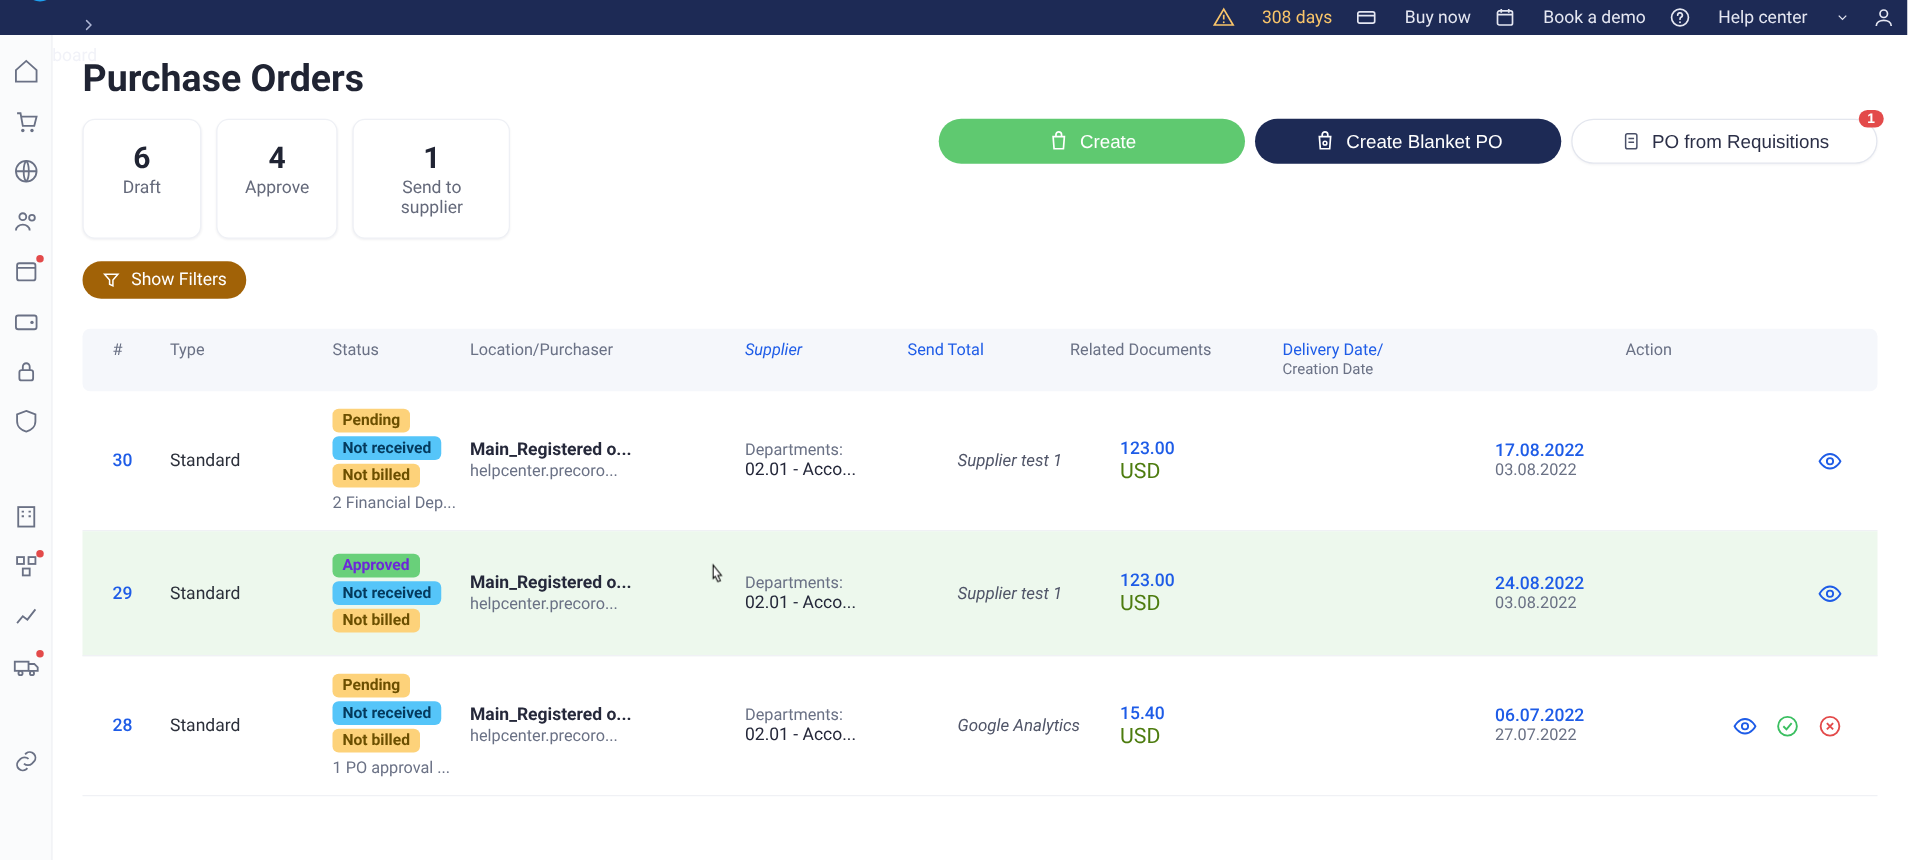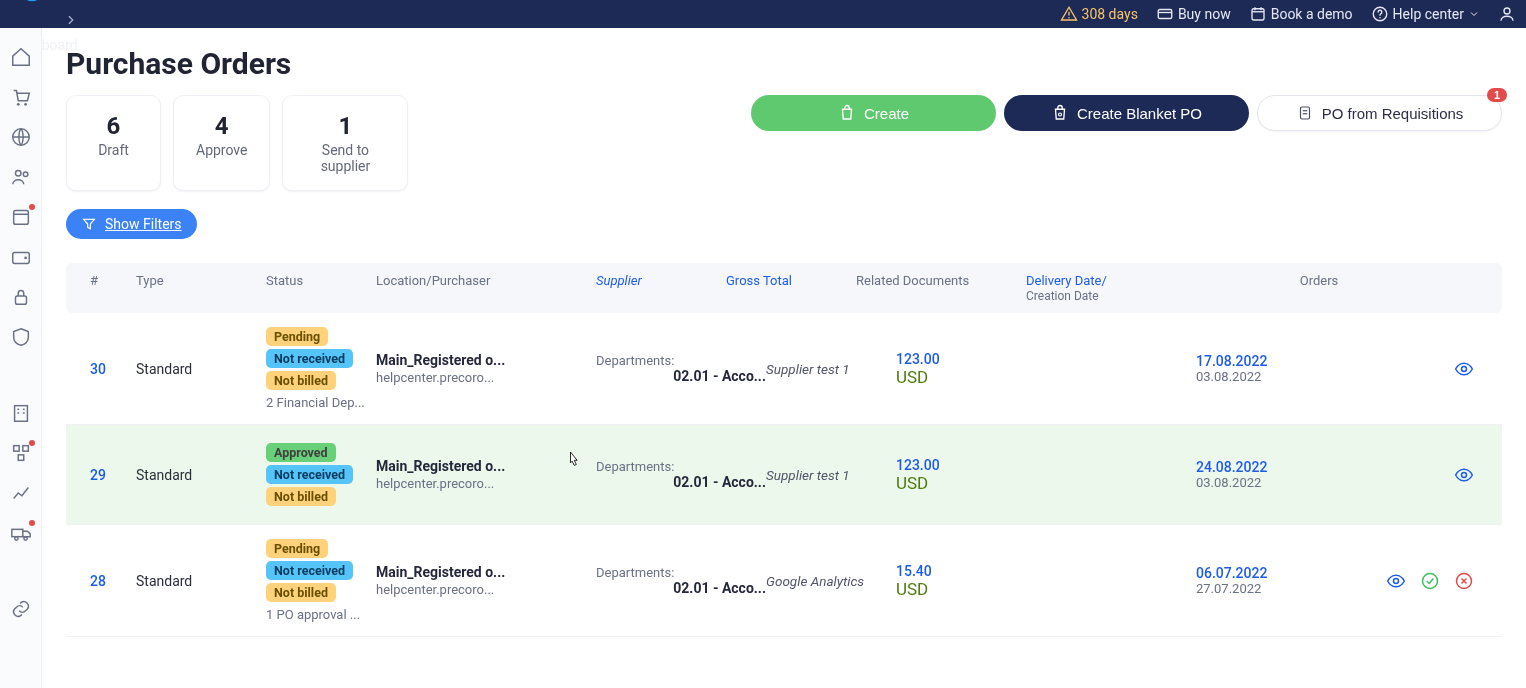--- a/index.html
+++ b/index.html
@@ -25,21 +25,21 @@
     display: flex; align-items: flex-end; gap: 10px; flex-direction: column;
   }
   .top-header .logo {
     width: 28px; height: 28px; border-radius: 50%;
     display: flex; align-items: center; justify-content: center;
     margin-right: 32px;
   }
   .top-header .bread-chevron { width: 14px; height: 14px; color: #aeb6d4; }
   .top-header .bread-text { font-size: 14px; color: #f1f2f8; }
   .top-header .right { margin-left: auto; display: flex; align-items: center; gap: 18px; }
-  .header-link { display: flex; align-items: center; gap: 4px; color: #e5e7f2; font-size: 14px; cursor: pointer; }
+  .header-link { display: flex; align-items: center; gap: 22px; color: #e5e7f2; font-size: 14px; cursor: pointer; }
   .header-link.warning { color: #f9c56a; }
   .icon-sm { width: 18px; height: 18px; flex-shrink: 0; }
 
   
   .sidebar {
     position: fixed;
     top: 28px;
     left: 0;
     width: 42px;
     bottom: 0;
@@ -99,26 +99,25 @@
     position: relative;
   }
   .badge-count {
     position: absolute; right: -6px; top: -8px;
     background: #e34a4a; color: #fff; font-size: 11px; font-weight: 600;
     border-radius: 10px; padding: 1px 7px;
   }
   .show-filters {
     margin-top: 18px;
     display: inline-flex; align-items: center; gap: 8px;
-    background: #3b82f6; color: #fff;
+    background: #a16207; color: #fff;
     padding: 7px 15px;
     border-radius: 18px;
     font-size: 14px;
     cursor: pointer;
-    text-decoration: underline;
   }
 
   
   .table-wrap { margin-top: 24px; }
   .table-head {
     display: flex;
     background: #f5f7fb;
     color: #6a7185;
     font-size: 13px;
     padding: 10px 0;
@@ -146,27 +145,27 @@
     min-height: 100px;
   }
   .table-row.hovered { background: #edf8ed; }
   .row-num { color: #1e5ce7; font-weight: 500; }
   .status-col { display: flex; flex-direction: column; gap: 3px; align-items: flex-start; }
   .status-pill {
     font-size: 12.5px; border-radius: 5px; padding: 2px 8px; display: inline-block; font-weight: 700;
   }
   .pill-yellow { background: #fdd27a; color: #6b4f00; }
   .pill-blue { background: #55c5f9; color: #043a5d; }
-  .pill-green { background: #69d07a; color: #404040; }
+  .pill-green { background: #69d07a; color: #6d28d9; }
   .status-extra { font-size: 13px; color: #6a7185; margin-top: 2px; }
 
   .loc-col .l1 { font-size: 14px; color: #25283a; font-weight: 700;}
   .loc-col .l2 { font-size: 13px; color: #6a7185; margin-top: 2px; }
   .other-col .l1 { font-size: 13px; color: #6a7185; }
-  .other-col .l2 { font-size: 14px; color: #25283a; font-weight: 700; text-align: right; }
+  .other-col .l2 { font-size: 14px; color: #25283a; font-weight: 400; }
   .supplier-col { font-size: 13.5px; color: #505568; }
   .gross-col .l1 { font-weight: 500; }
   .gross-col .l2 { font-size: 17px; color: #4d7c0f; }
   .date-col .l1 { font-weight: 500; }
   .date-col .l2 { font-size: 13px; color: #6a7185; }
   .action-col { display: flex; gap: 14px; justify-content: flex-end; padding-right: 28px; }
   .action-icon { width: 20px; height: 20px; cursor: pointer; }
   .act-eye { color: #1e5ce7; }
   .act-check { color: #3bbf61; }
   .act-x { color: #e34a4a; }
@@ -355,27 +354,27 @@
     <span>Show Filters</span>
   </div>
 
   <div class="table-wrap">
     <div class="table-head">
       <div class="col-num">#</div>
       <div class="col-type">Type</div>
       <div class="col-status">Status</div>
       <div class="col-loc">Location/Purchaser</div>
       <div class="col-supplier">Supplier</div>
-      <div class="col-gross">Gross Total</div>
+      <div class="col-gross">Send Total</div>
       <div class="col-related">Related Documents</div>
       <div class="col-date">
         <span class="l1">Delivery Date/</span><br>
         <span class="l2">Creation Date</span>
       </div>
-      <div class="col-action" style="text-align:center">Orders</div>
+      <div class="col-action" style="text-align:center">Action</div>
     </div>
 
     <div id="rows-container">
         <div class="table-row">
     <div class="col-num row-num">30</div>
     <div class="col-type">Standard</div>
     <div class="col-status status-col">
             <span class="status-pill pill-yellow">Pending</span>
             <span class="status-pill pill-blue">Not received</span>
             <span class="status-pill pill-yellow">Not billed</span>

